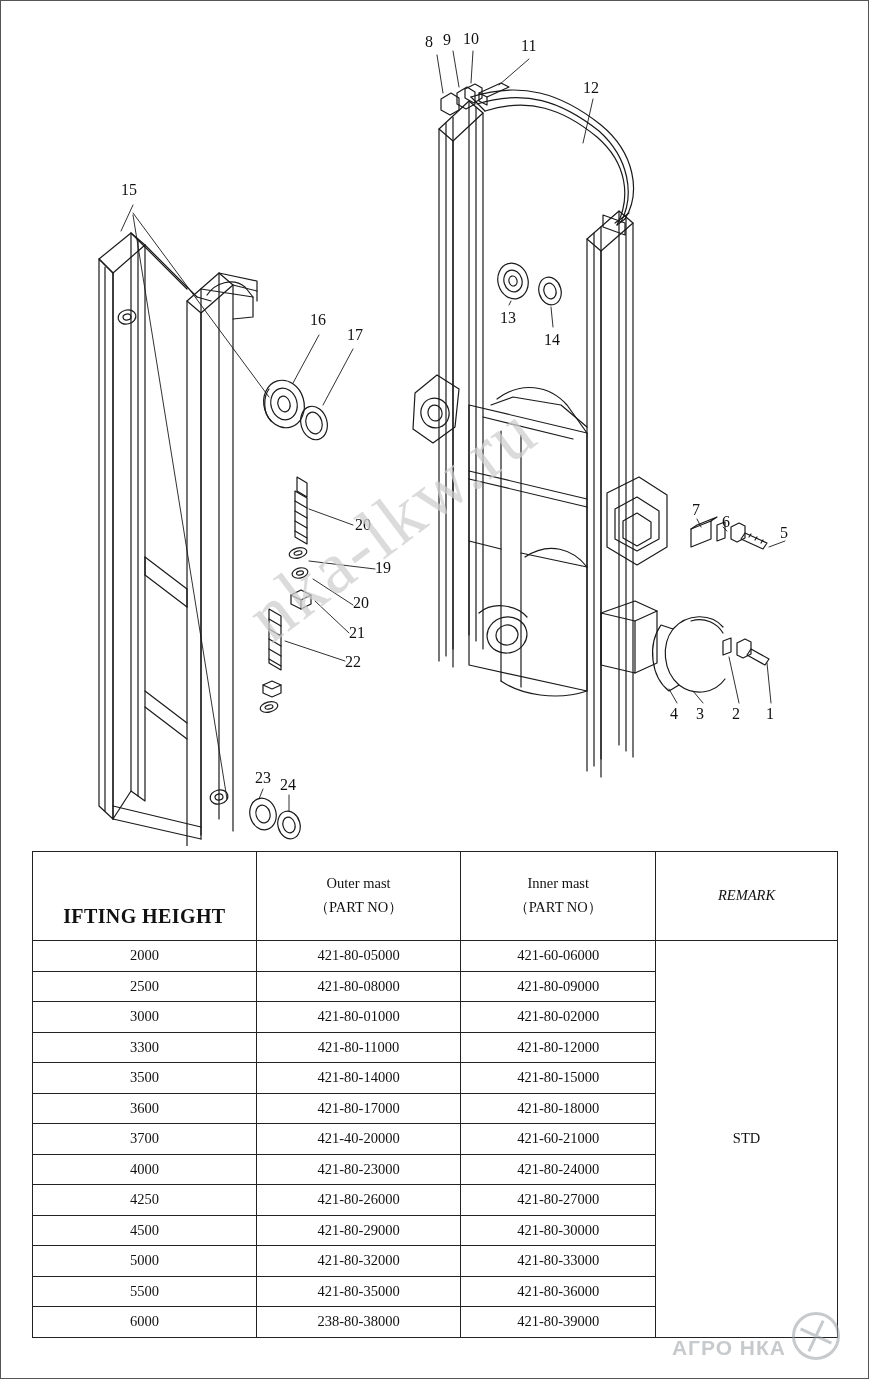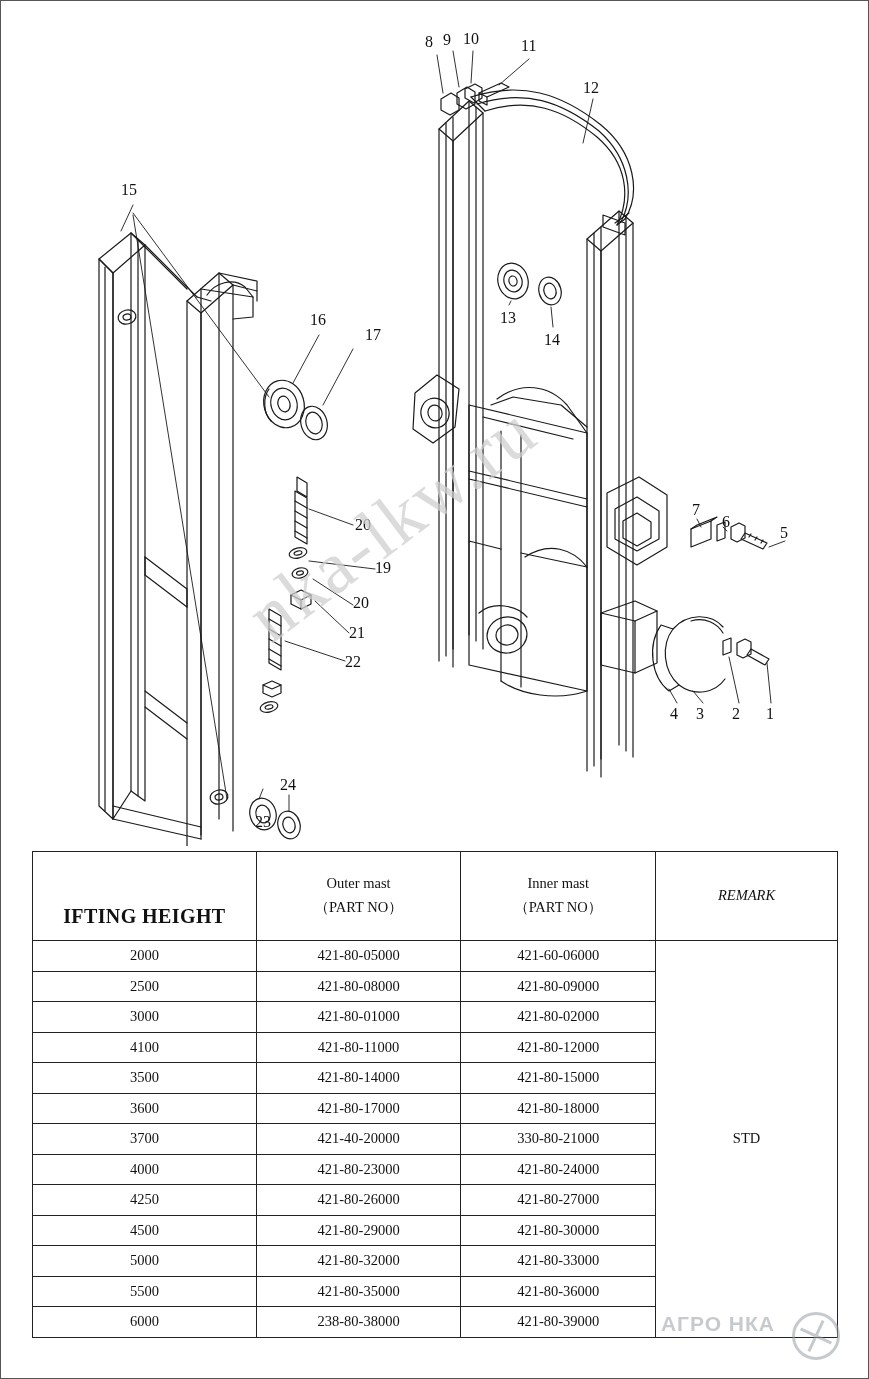--- a/index.html
+++ b/index.html
@@ -55,22 +55,22 @@
     opacity: .75;
     pointer-events: none;
     user-select: none;
   }
   
   .logo {
     position: absolute;
     right: 28px;
     bottom: 18px;
     display: flex;
-    align-items: flex-start;
-    gap: 17px;
+    align-items: flex-end;
+    gap: 6px;
     opacity: .55;
   }
   .logo-text {
     font-family: "Liberation Sans", sans-serif;
     font-size: 21px;
     font-weight: bold;
     color: #9aa0a6;
     letter-spacing: 1px;
   }
   .logo-mark {
@@ -372,27 +372,27 @@
 
     <div class="callout" style="left:424px;top:32px">8</div>
     <div class="callout" style="left:442px;top:30px">9</div>
     <div class="callout" style="left:462px;top:29px">10</div>
     <div class="callout" style="left:520px;top:36px">11</div>
     <div class="callout" style="left:582px;top:78px">12</div>
     <div class="callout" style="left:499px;top:308px">13</div>
     <div class="callout" style="left:543px;top:330px">14</div>
     <div class="callout" style="left:120px;top:180px">15</div>
     <div class="callout" style="left:309px;top:310px">16</div>
-    <div class="callout" style="left:364px;top:325px">17</div>
+    <div class="callout" style="left:346px;top:325px">17</div>
     <div class="callout" style="left:354px;top:515px">20</div>
     <div class="callout" style="left:374px;top:558px">19</div>
     <div class="callout" style="left:352px;top:593px">20</div>
     <div class="callout" style="left:348px;top:623px">21</div>
     <div class="callout" style="left:344px;top:652px">22</div>
-    <div class="callout" style="left:254px;top:812px">23</div>
+    <div class="callout" style="left:254px;top:768px">23</div>
     <div class="callout" style="left:279px;top:775px">24</div>
     <div class="callout" style="left:691px;top:500px">7</div>
     <div class="callout" style="left:721px;top:512px">6</div>
     <div class="callout" style="left:779px;top:523px">5</div>
     <div class="callout" style="left:669px;top:704px">4</div>
     <div class="callout" style="left:695px;top:704px">3</div>
     <div class="callout" style="left:731px;top:704px">2</div>
     <div class="callout" style="left:765px;top:704px">1</div>
   </div>
 
@@ -435,38 +435,38 @@
           <td>2500</td>
           <td>421-80-08000</td>
           <td>421-80-09000</td>
         </tr>
         <tr>
           <td>3000</td>
           <td>421-80-01000</td>
           <td>421-80-02000</td>
         </tr>
         <tr>
-          <td>4100</td>
+          <td>3300</td>
           <td>421-80-11000</td>
           <td>421-80-12000</td>
         </tr>
         <tr>
           <td>3500</td>
           <td>421-80-14000</td>
           <td>421-80-15000</td>
         </tr>
         <tr>
           <td>3600</td>
           <td>421-80-17000</td>
           <td>421-80-18000</td>
         </tr>
         <tr>
           <td>3700</td>
           <td>421-40-20000</td>
-          <td>330-80-21000</td>
+          <td>421-60-21000</td>
         </tr>
         <tr>
           <td>4000</td>
           <td>421-80-23000</td>
           <td>421-80-24000</td>
         </tr>
         <tr>
           <td>4250</td>
           <td>421-80-26000</td>
           <td>421-80-27000</td>

